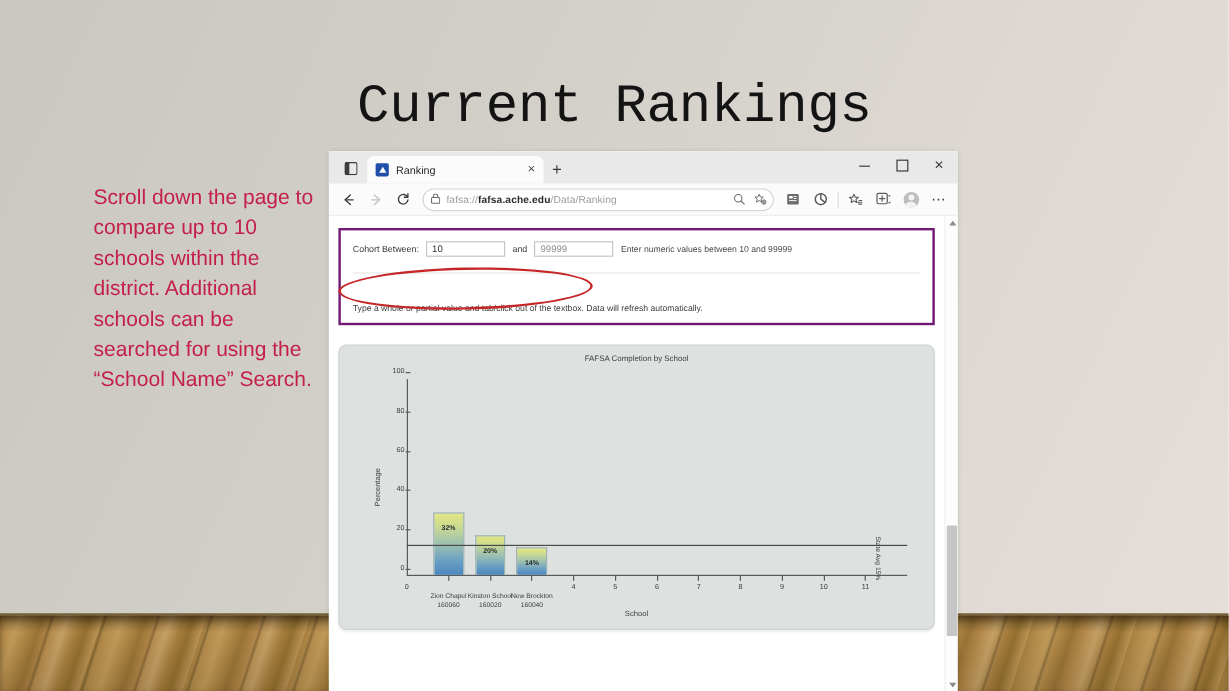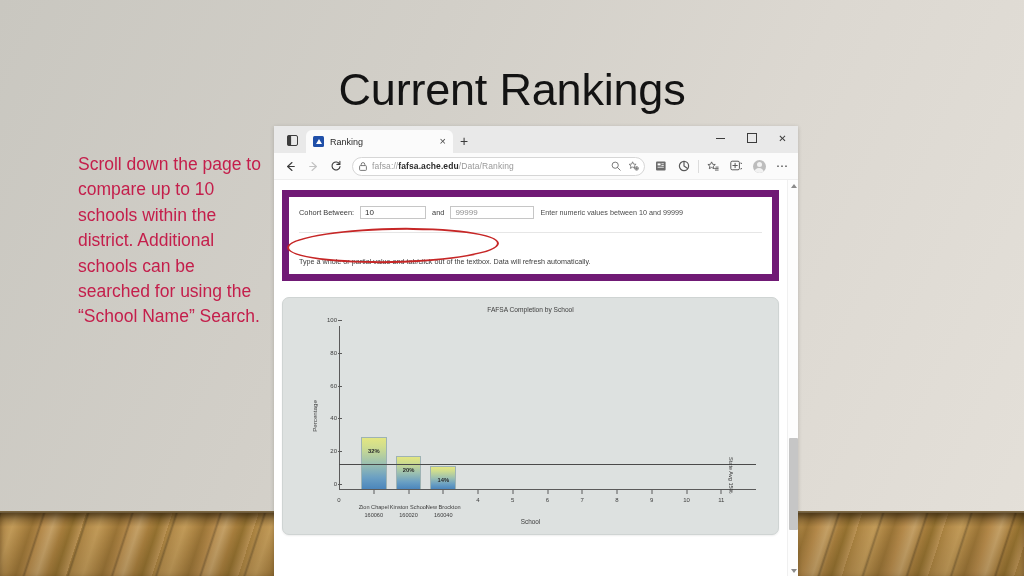--- a/index.html
+++ b/index.html
@@ -47,21 +47,21 @@
   }
 
   
   #title {
     position: absolute;
     left: 150px; top: 62px; width: 724px;
     text-align: center;
     font-size: 45px;
     line-height: 56px;
     color: #131313;
-    font-family: Liberation Sans, sans-serif;
+    font-family: Liberation Mono, monospace;
     letter-spacing: -0.2px;
     white-space: nowrap;
   }
 
   
   #bodytext {
     position: absolute;
     left: 78px; top: 152px; width: 185px;
     color: #c41e4b;
     font-size: 17.5px;
@@ -200,39 +200,39 @@
   }
 
   .page-heading {
     font-size: 8.2px;
     font-weight: bold;
     color: #1b1b1b;
     margin: 0 0 9px 2px;
   }
 
   .panel {
-    border: 7px solid #701a75;
+    border: 2px solid #701a75;
     background: #ffffff;
     padding: 9px 10px 8px 10px;
     position: relative;
   }
   .formrow { display:flex; align-items:center; gap:6px; margin-bottom: 13px; font-size:7.4px; color:#333; }
   .formrow:last-of-type { margin-bottom: 0; }
   .flabel { color:#3a3a3a; font-size:7.4px; white-space:nowrap; }
   .tbox {
     height: 13px;
     border: 1px solid #c6c6c6;
     background:#fff;
     display:flex; align-items:center;
     padding: 0 4px;
     font-size: 8px;
     color: #2e2e2e;
   }
   .tbox.num1 { width: 66px; }
-  .tbox.num2 { width: 84px; color:#8f8f8f; }
+  .tbox.num2 { width: 66px; color:#8f8f8f; }
   .tbox.school { width: 200px; }
   .hint { font-size: 7.2px; color:#4a4a4a; }
   .footnote { font-size: 7.2px; color:#3c3c3c; margin-top: 10px; padding-top:24px; border-top:1px solid #e6e6e6; }
 
   .ellipse {
     position: absolute;
     left: -2px; top: 31px;
     width: 212px; height: 35px;
     border: 2.1px solid #c62626;
     border-radius: 50%;

